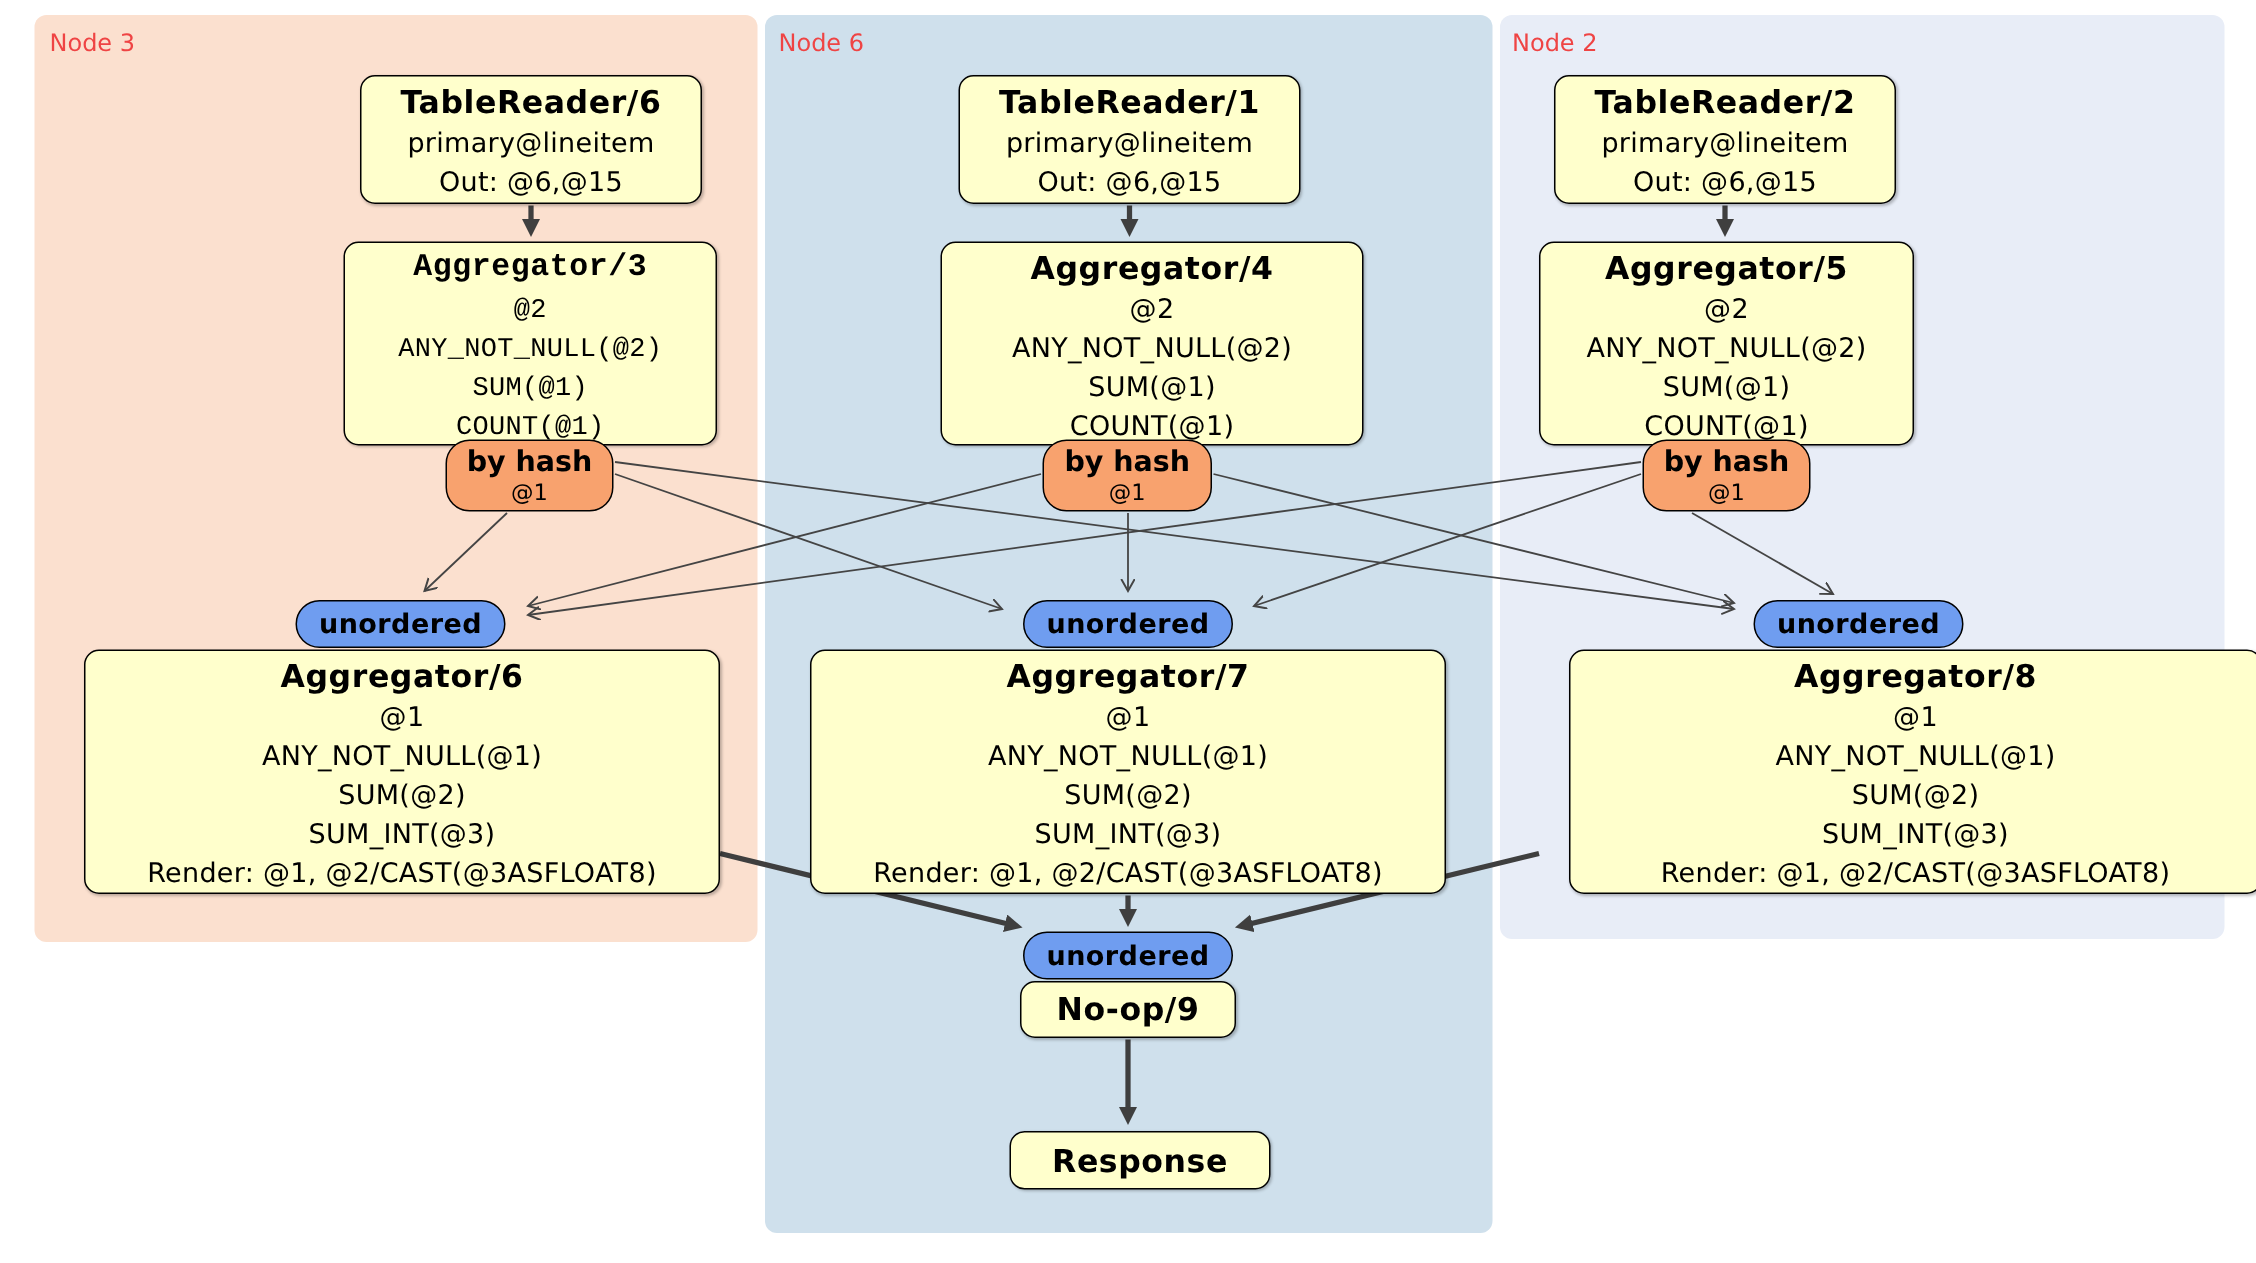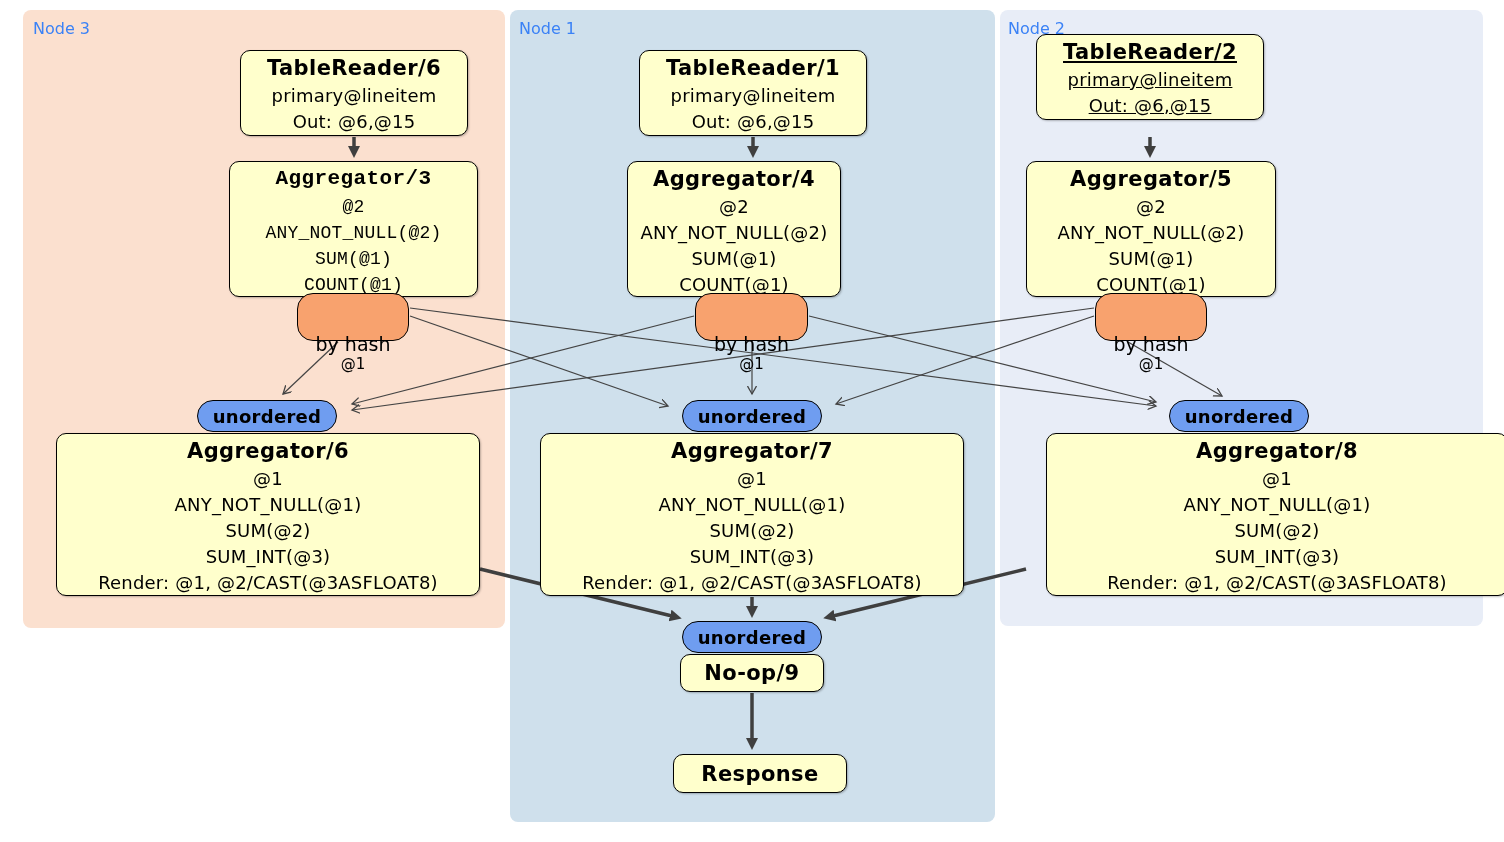--- a/index.html
+++ b/index.html
@@ -14,21 +14,21 @@
     position:absolute;
     border-radius:8px;
     z-index:0;
   }
   .region-node3{background:#fbe0cf;}
   .region-node1{background:#cfe0ec;}
   .region-node2{background:#e8edf7;}
   .region-label{
     position:absolute;
     font-size:16px;
-    color:#3b82f6;
+    color:#ef4444;
     z-index:3;
   }
   svg.edges{
     position:absolute;left:0;top:0;z-index:1;
     pointer-events:none;
   }
   .pbox{
     position:absolute;
     background:#ffffcc;
     border:1.5px solid #000;
@@ -52,21 +52,21 @@
   .router{
     position:absolute;
     background:#f8a26e;
     border:1.5px solid #000;
     border-radius:16px;
     box-sizing:border-box;
     text-align:center;
     z-index:2;
     padding-top:3px;
   }
-  .router-title{font-size:19px;font-weight:normal;line-height:22px;color:#000;margin-top:36px;}
+  .router-title{font-size:19px;font-weight:bold;line-height:22px;color:#000;}
   .router-detail{font-size:15px;line-height:18px;color:#000;}
   .stream{
     position:absolute;
     background:#6f9df0;
     border:1.5px solid #000;
     border-radius:16px;
     box-sizing:border-box;
     text-align:center;
     z-index:2;
     display:flex;align-items:center;justify-content:center;
@@ -76,21 +76,21 @@
 </head>
 <body>
 
 <div class="canvas">
 
   <div class="region region-node3" style="left:23px;top:10px;width:482px;height:618px;"></div>
   <div class="region region-node1" style="left:510px;top:10px;width:485px;height:812px;"></div>
   <div class="region region-node2" style="left:1000px;top:10px;width:483px;height:616px;"></div>
 
   <div class="region-label" style="left:33px;top:19px;">Node 3</div>
-  <div class="region-label" style="left:519px;top:19px;">Node 1</div>
+  <div class="region-label" style="left:519px;top:19px;">Node 6</div>
   <div class="region-label" style="left:1008px;top:19px;">Node 2</div>
 
   <svg class="edges" width="1504" height="842">
     <defs>
       <marker id="thin-arrow" markerWidth="10" markerHeight="10" refX="8" refY="4.5" orient="auto" markerUnits="userSpaceOnUse">
         <path d="M0,0 L8,4.5 L0,9" fill="none" stroke="#444444" stroke-width="1.3"></path>
       </marker>
       <marker id="thick-arrow" markerWidth="14" markerHeight="14" refX="2" refY="6" orient="auto" markerUnits="userSpaceOnUse">
         <path d="M0,0 L12,6 L0,12 Z" fill="#3f3f3f"></path>
       </marker>
@@ -122,34 +122,34 @@
   <div class="pbox" style="left:240px;top:50px;width:228px;height:86px;">
     <div class="ptitle">TableReader/6</div>
     <div class="pline">primary@lineitem</div>
     <div class="pline">Out: @6,@15</div>
   </div>
   <div class="pbox" style="left:639px;top:50px;width:228px;height:86px;">
     <div class="ptitle">TableReader/1</div>
     <div class="pline">primary@lineitem</div>
     <div class="pline">Out: @6,@15</div>
   </div>
-  <div class="pbox" style="left:1036px;top:34px;width:228px;height:86px;text-decoration:underline;">
+  <div class="pbox" style="left:1036px;top:50px;width:228px;height:86px;">
     <div class="ptitle">TableReader/2</div>
     <div class="pline">primary@lineitem</div>
     <div class="pline">Out: @6,@15</div>
   </div>
 
   <div class="pbox" style="left:229px;top:161px;width:249px;height:136px;font-family:Liberation Mono, monospace;">
     <div class="ptitle">Aggregator/3</div>
     <div class="pline">@2</div>
     <div class="pline">ANY_NOT_NULL(@2)</div>
     <div class="pline">SUM(@1)</div>
     <div class="pline">COUNT(@1)</div>
   </div>
-  <div class="pbox" style="left:627px;top:161px;width:214px;height:136px;">
+  <div class="pbox" style="left:627px;top:161px;width:282px;height:136px;">
     <div class="ptitle">Aggregator/4</div>
     <div class="pline">@2</div>
     <div class="pline">ANY_NOT_NULL(@2)</div>
     <div class="pline">SUM(@1)</div>
     <div class="pline">COUNT(@1)</div>
   </div>
   <div class="pbox" style="left:1026px;top:161px;width:250px;height:136px;">
     <div class="ptitle">Aggregator/5</div>
     <div class="pline">@2</div>
     <div class="pline">ANY_NOT_NULL(@2)</div>

